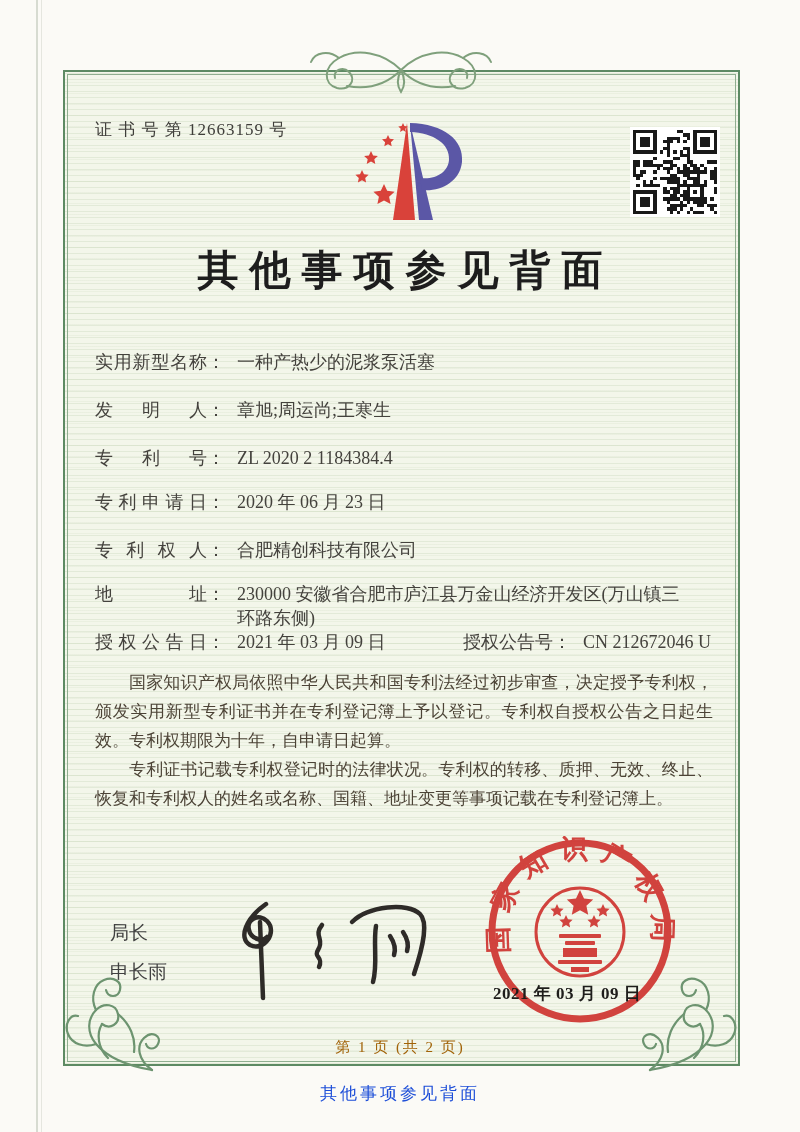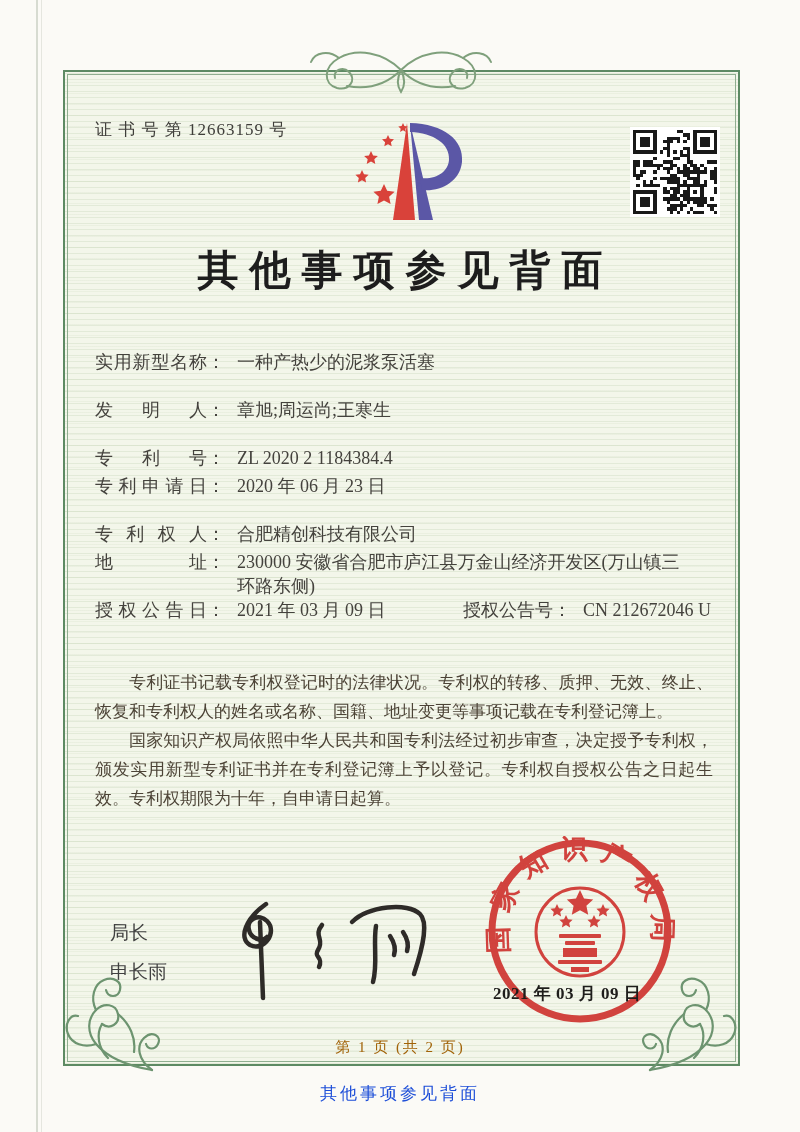--- a/index.html
+++ b/index.html
@@ -48,21 +48,21 @@
   .qr div.on { background:#191919; }
 
   .cert-title {
     position:absolute; left:0; right:0; top:243px;
     text-align:center; font-size:41px; font-weight:600;
     letter-spacing:11px; text-indent:11px; color:#1d1d1d;
   }
 
   .fields { position:absolute; left:95px; top:350px; width:616px; font-size:18px; line-height:24px; color:#44423d; }
   .field-row { display:flex; margin-bottom:24px; }
-  .field-row.tight { margin-bottom:4px; }
+  .field-row.tight { margin-bottom:20px; }
   .field-row.addr { margin-bottom:0; }
   .f-label { display:inline-block; width:112px; text-align:justify; text-align-last:justify; flex:none; }
   .f-colon { flex:none; margin-right:12px; }
   .f-value { white-space:pre-line; }
   .grant-right { margin-left:auto; display:flex; }
 
   .body-text {
     position:absolute; left:95px; top:668px; width:618px;
     font-size:17px; line-height:29px; color:#4c4336;
     font-family:"Liberation Serif","DejaVu Serif",serif;
@@ -818,22 +818,22 @@
         <span class="f-value">2021 年 03 月 09 日</span>
       <span class="grant-right">
           <span>授权公告号</span>
           <span class="f-colon">：</span>
           <span>CN 212672046 U</span>
         </span>
     </div>
   </div>
 
   <div class="body-text">
+    <p>国家知识产权局依照中华人民共和国专利法经过初步审查，决定授予专利权，颁发实用新型专利证书并在专利登记簿上予以登记。专利权自授权公告之日起生效。专利权期限为十年，自申请日起算。</p>
     <p>专利证书记载专利权登记时的法律状况。专利权的转移、质押、无效、终止、恢复和专利权人的姓名或名称、国籍、地址变更等事项记载在专利登记簿上。</p>
-    <p>国家知识产权局依照中华人民共和国专利法经过初步审查，决定授予专利权，颁发实用新型专利证书并在专利登记簿上予以登记。专利权自授权公告之日起生效。专利权期限为十年，自申请日起算。</p>
   </div>
 
   <div class="signer">
     <div>局长</div>
     <div>申长雨</div>
   </div>
 
   <svg class="signature-svg" viewBox="0 0 215 115">
     <g stroke="#2e2b28" stroke-width="4.5" fill="none" stroke-linecap="round" stroke-linejoin="round">
       <path d="M44,12 C24,26 16,46 28,53 C42,60 56,40 45,29 C37,21 24,27 27,38 C29,47 40,50 45,45"></path>

